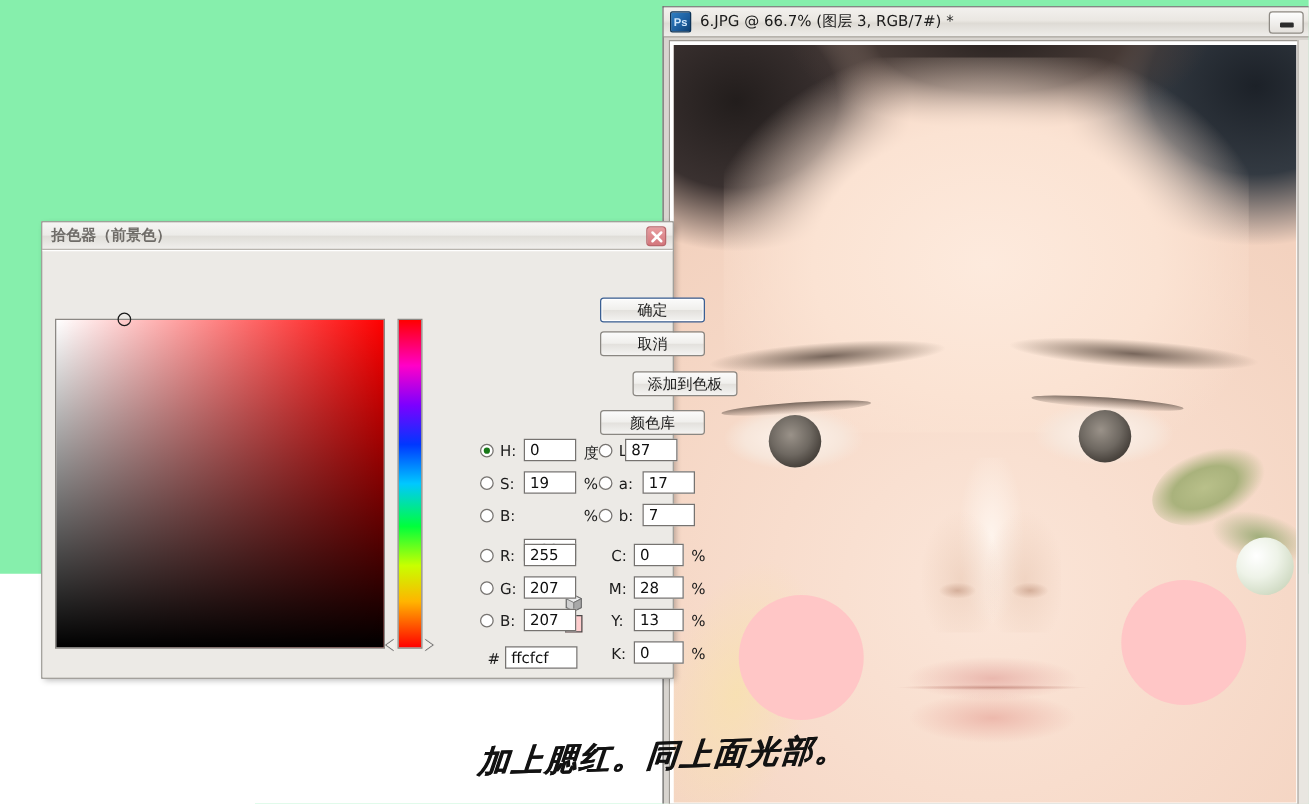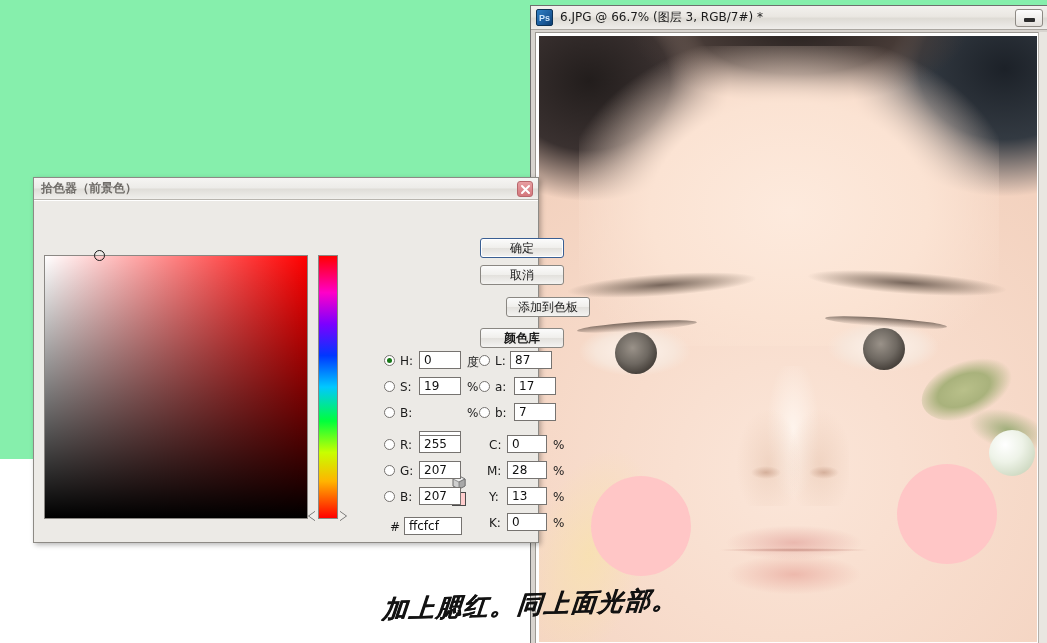--- a/index.html
+++ b/index.html
@@ -316,21 +316,21 @@
     display: flex; align-items: center; justify-content: center;
     font-family: "DejaVu Sans", "Liberation Sans", sans-serif;
   }
   #btn-ok {
     left: 446px; top: 37px;
     border: 1px solid #3a5f93;
     box-shadow: inset 0 0 0 1px #ffffff;
   }
   #btn-cancel { left: 446px; top: 64px; }
   #btn-add    { left: 472px; top: 96px; width: 84px; }
-  #btn-lib    { left: 446px; top: 127px; font-weight: bold; }
+  #btn-lib    { left: 446px; top: 127px; }
 
   
   .radio {
     position: absolute;
     width: 11px; height: 11px;
     border-radius: 50%;
     background: #ffffff;
     border: 1px solid #767370;
   }
   .radio.on::after {
@@ -455,21 +455,21 @@
       <div class="fld-input" style="left:385px; top:176px; width:42px;">19</div>
       <div class="unit" style="left:433px; top:179px;">%</div>
 
       <div class="radio" style="left:350px; top:206px;"></div>
       <div class="fld-label" style="left:366px; top:205px;">B:</div>
       <div class="fld-input" style="left:385px; top:202px; width:42px;margin-top:28px;">100</div>
       <div class="unit" style="left:433px; top:205px;">%</div>
 
       <div class="radio" style="left:445px; top:154px;"></div>
       <div class="fld-label" style="left:461px; top:153px;">L:</div>
-      <div class="fld-input" style="left:476px; top:150px; width:42px;">87</div>
+      <div class="fld-input" style="left:466px; top:150px; width:42px;">87</div>
 
       <div class="radio" style="left:445px; top:180px;"></div>
       <div class="fld-label" style="left:461px; top:179px;">a:</div>
       <div class="fld-input" style="left:480px; top:176px; width:42px;">17</div>
 
       <div class="radio" style="left:445px; top:206px;"></div>
       <div class="fld-label" style="left:461px; top:205px;">b:</div>
       <div class="fld-input" style="left:480px; top:202px; width:42px;">7</div>
 
       <div class="radio" style="left:350px; top:238px;"></div>

